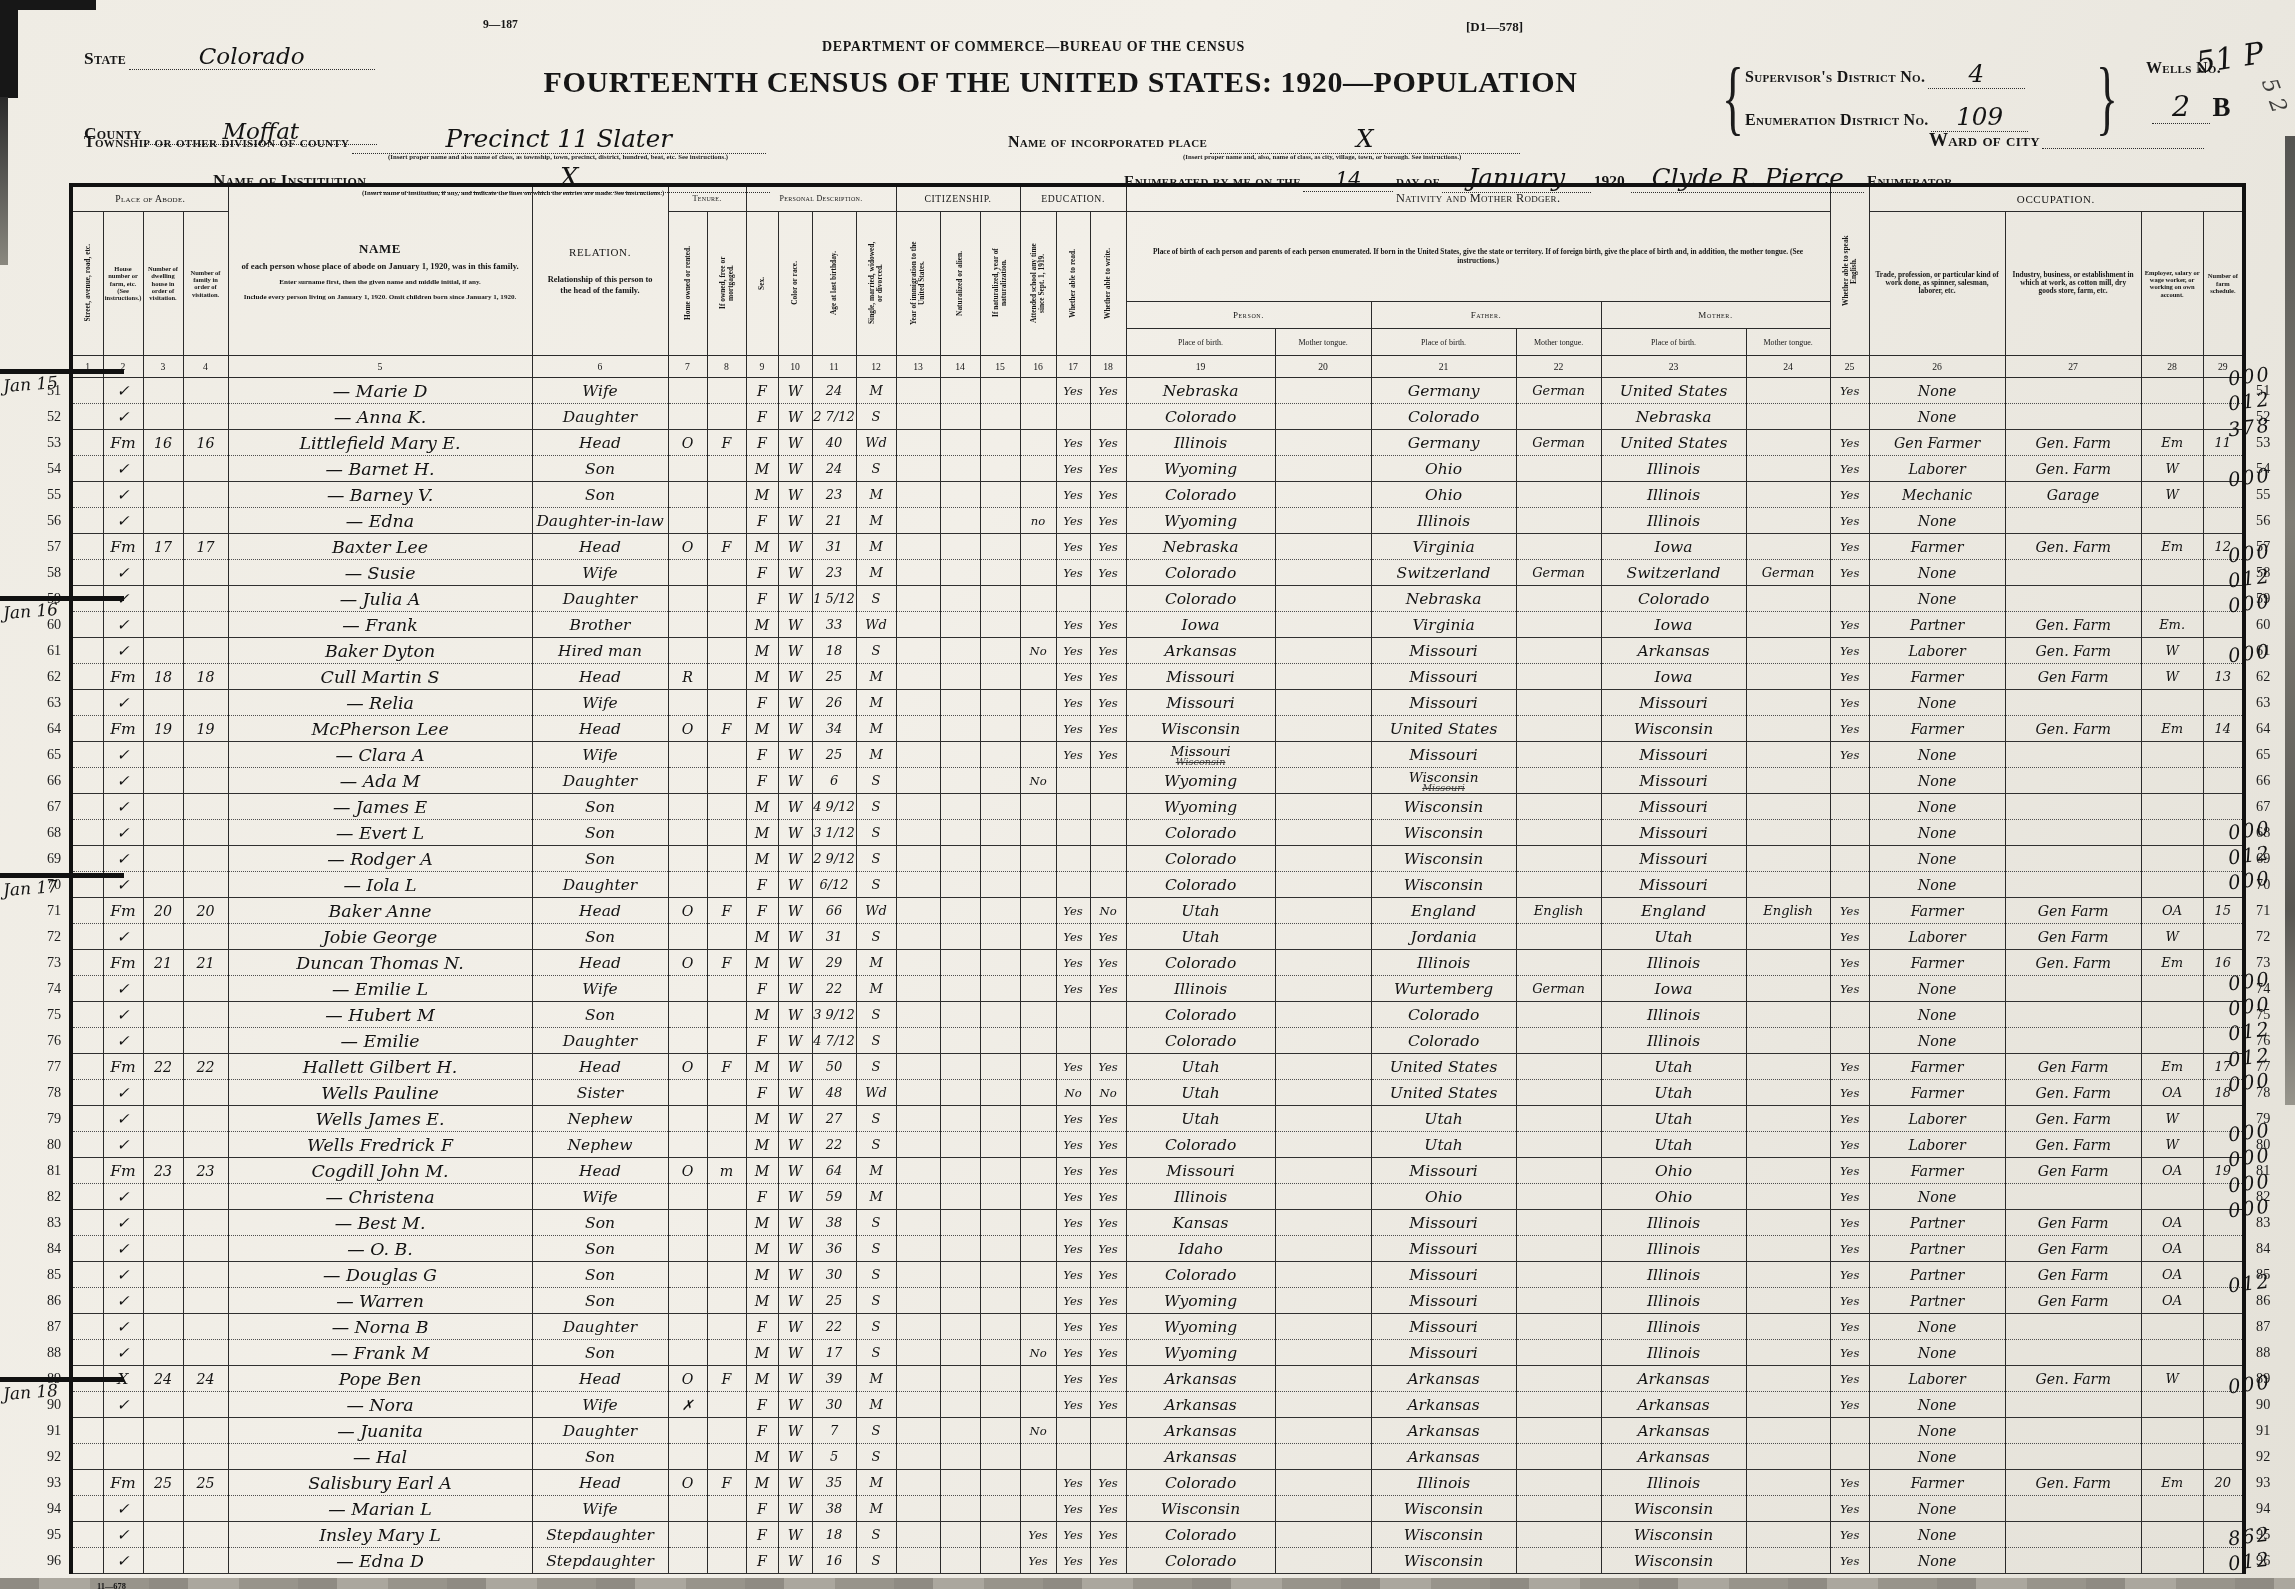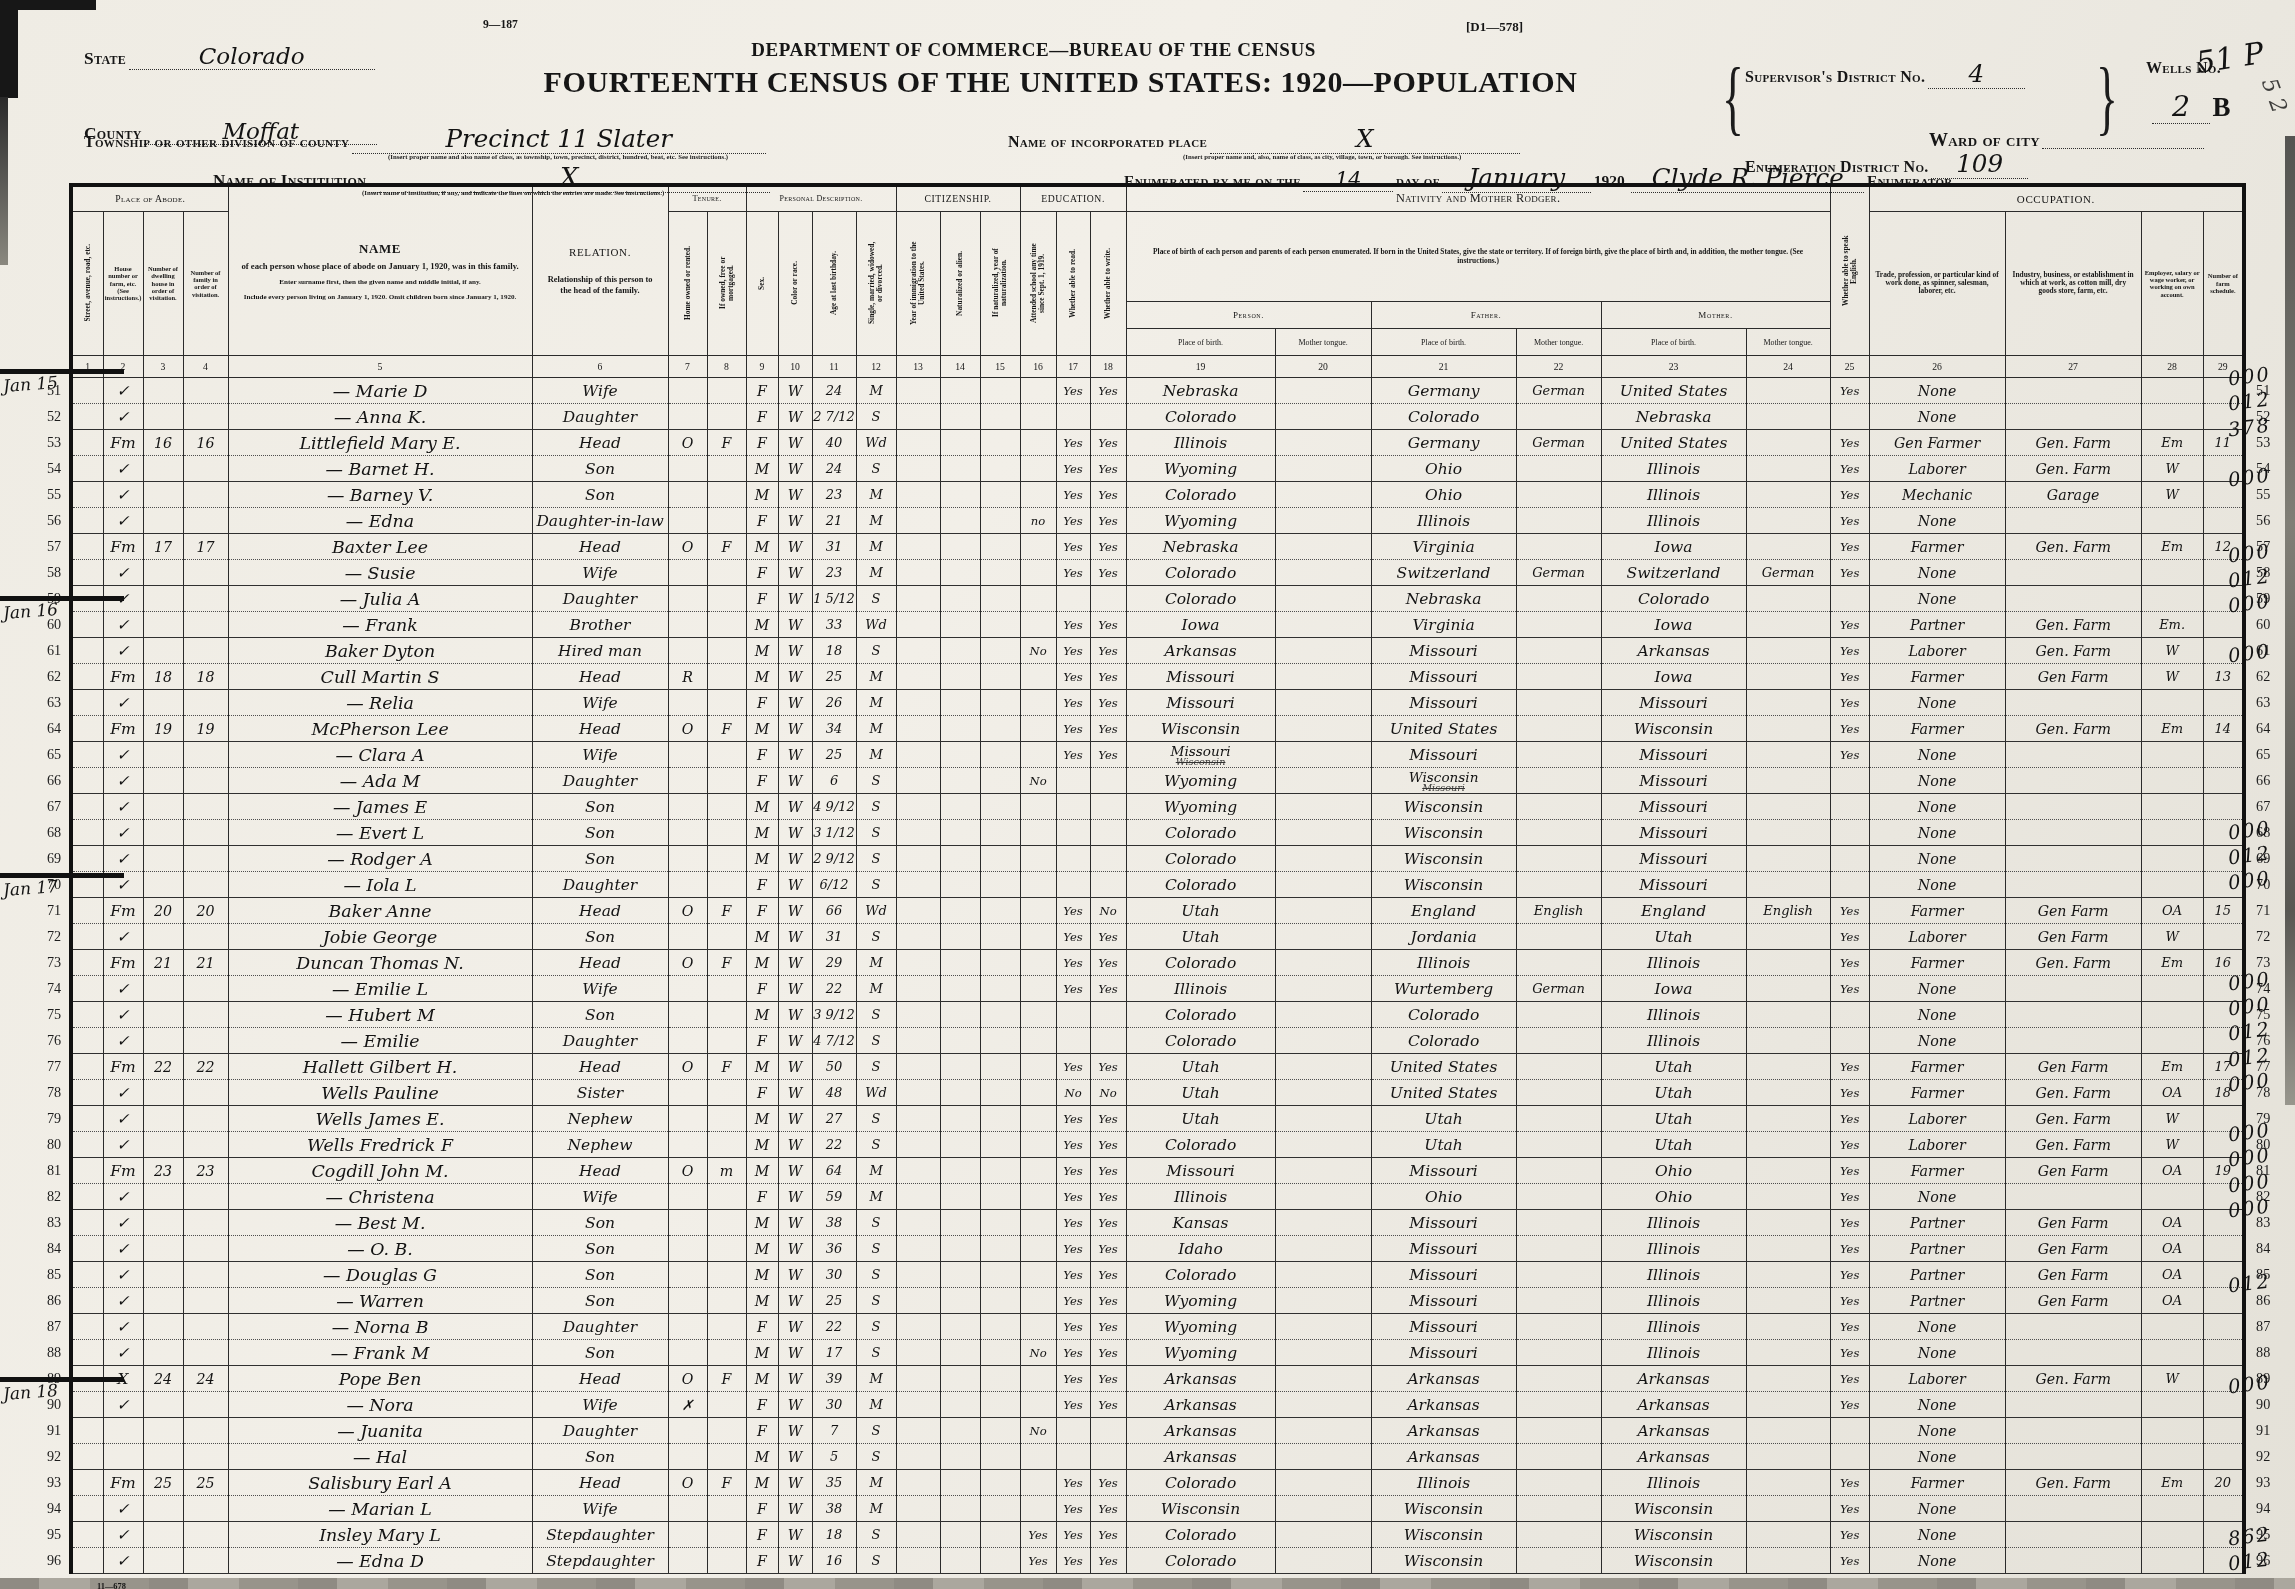--- a/index.html
+++ b/index.html
@@ -74,21 +74,21 @@
 
   <div class="corner1"></div>
   <div class="corner2"></div>
   <div class="corner3"></div>
   <div class="edge-r"></div>
   <div class="bottom-band"></div>
 
   <div class="abs" style="left:483px;top:18px;font-weight:bold;font-size:11.6px;">9—187</div>
   <div class="abs" style="left:1466px;top:19.4px;font-weight:bold;font-size:13px;">[D1—578]</div>
 
-  <div class="abs" style="left:549px;top:39px;width:969px;text-align:center;font-weight:bold;font-size:19px;letter-spacing:0.6px;text-transform:uppercase;">Department of Commerce—Bureau of the Census</div>
+  <div class="abs" style="left:549px;top:39px;width:969px;text-align:center;font-weight:bold;font-size:14px;letter-spacing:0.6px;text-transform:uppercase;">Department of Commerce—Bureau of the Census</div>
   <div class="abs" style="left:511px;top:65px;width:1099px;text-align:center;font-weight:bold;font-size:30px;letter-spacing:0.6px;">FOURTEENTH CENSUS OF THE UNITED STATES: 1920—POPULATION</div>
 
   <div class="abs" style="left:84px;top:43px;">
     <span class="lab" style="font-size:17.4px;">State</span>
     <span class="fill" style="width:246px;"><span class="hw" style="font-size:23px;">Colorado</span></span>
   </div>
   <div class="abs" style="left:84px;top:81px;margin-top:37px;">
     <span class="lab" style="font-size:17.4px;">County</span>
     <span class="fill" style="width:233px;"><span class="hw" style="font-size:23px;">Moffat</span></span>
   </div>
@@ -126,21 +126,21 @@
     <span class="lab" style="font-size:15.5px;">Enumerator.</span>
   </div>
 
   <div class="brace" style="left:1713px;top:49px;">{</div>
   <div class="abs" style="left:1745px;top:59px;">
     <span class="lab" style="font-size:16px;">Supervisor's District No.</span>
     <span class="fill" style="width:97px;"><span class="hw" style="font-size:24.6px;">4</span></span>
   </div>
   <div class="abs" style="left:1745px;top:102px;">
     <span class="lab" style="font-size:16px;">Enumeration District No.</span>
-    <span class="fill" style="width:97px;margin-top:47px;"><span class="hw" style="font-size:24.6px;">109</span></span>
+    <span class="fill" style="width:97px;"><span class="hw" style="font-size:24.6px;">109</span></span>
   </div>
   <div class="brace" style="left:2087px;top:49px;">}</div>
   <div class="abs lab" style="left:2146px;top:59px;font-size:16px;">Wells No.</div>
   <div class="abs" style="left:2152px;top:90px;">
     <span class="fill" style="width:58px;"><span class="hw" style="font-size:28.4px;">2</span></span>
     <span style="font-weight:bold;font-size:27px;">B</span>
   </div>
   <div class="scribble hw" style="left:2196px;top:40px;">51 P</div>
   <div class="scribble2 hw" style="left:2257px;top:83px;">5 2</div>
 

